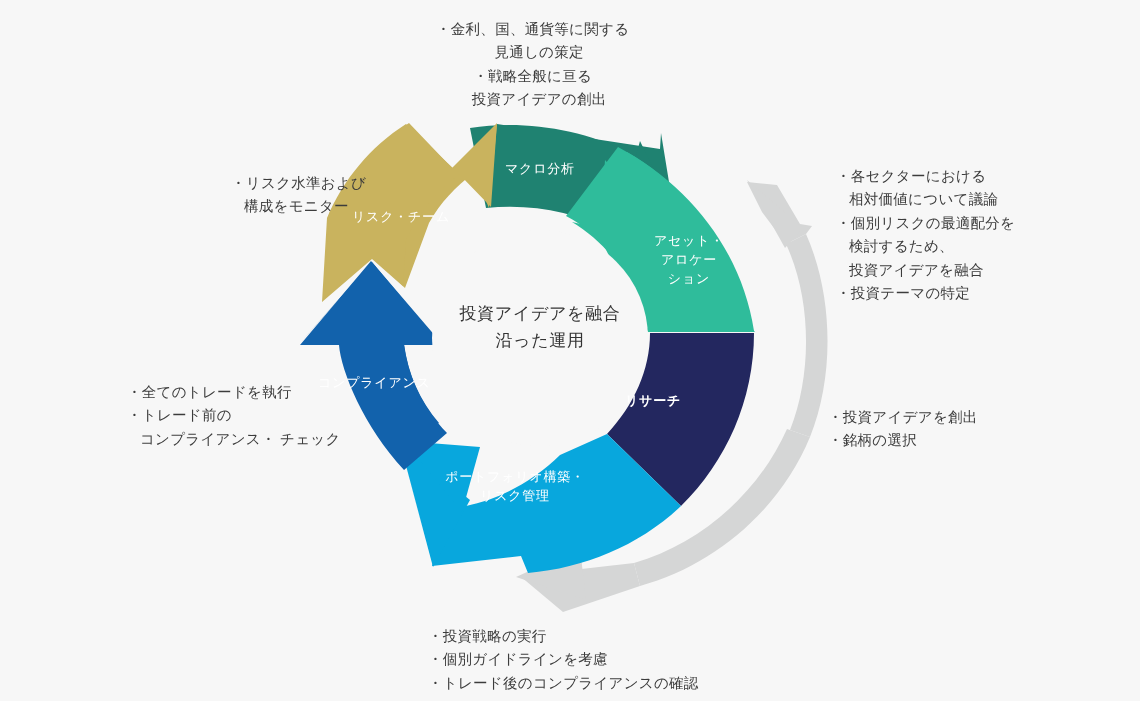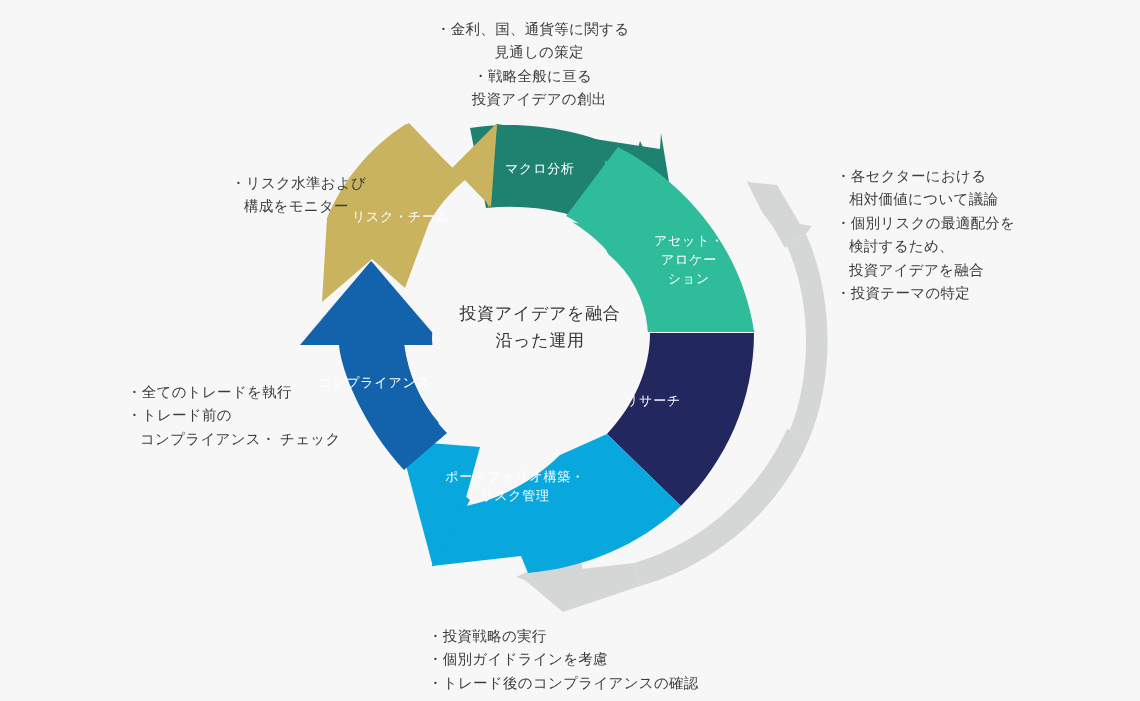--- a/index.html
+++ b/index.html
@@ -34,21 +34,21 @@
     color:#ffffff;
     font-size:13px;
     line-height:1.45;
     text-align:center;
     white-space:pre;
     letter-spacing:.06em;
     pointer-events:none;
   }
   .lbl-macro{left:505px;top:160px;width:150px;text-align:left;}
   .lbl-asset{left:630px;top:232px;width:118px;font-family:Liberation Serif, serif;}
-  .lbl-research{left:625px;top:392px;width:118px;text-align:left;}
+  .lbl-research{left:625px;top:392px;width:118px;text-align:left;font-weight:bold;}
   .lbl-portfolio{left:415px;top:468px;width:200px;}
   .lbl-trading{left:318px;top:374px;width:144px;text-align:left;}
   .lbl-risk{left:352px;top:208px;width:150px;text-align:left;}
 
   .center-label{
     position:absolute;
     left:440px;top:300px;width:200px;
     text-align:center;
     font-size:17px;
     line-height:1.6;
@@ -187,20 +187,22 @@
   <div class="note note-top">・金利、国、通貨等に関する
    見通しの策定
 ・戦略全般に亘る
    投資アイデアの創出</div>
   <div class="note note-right-top">・各セクターにおける
    相対価値について議論
 ・個別リスクの最適配分を
    検討するため、
    投資アイデアを融合
 ・投資テーマの特定</div>
+  <div class="note note-right-mid">・投資アイデアを創出
+・銘柄の選択</div>
   <div class="note note-bottom">・投資戦略の実行
 ・個別ガイドラインを考慮
 ・トレード後のコンプライアンスの確認</div>
   <div class="note note-left-top">・リスク水準および
    構成をモニター</div>
   <div class="note note-left-mid">・全てのトレードを執行
 ・トレード前の
    コンプライアンス・ チェック</div>
 
 </div>

